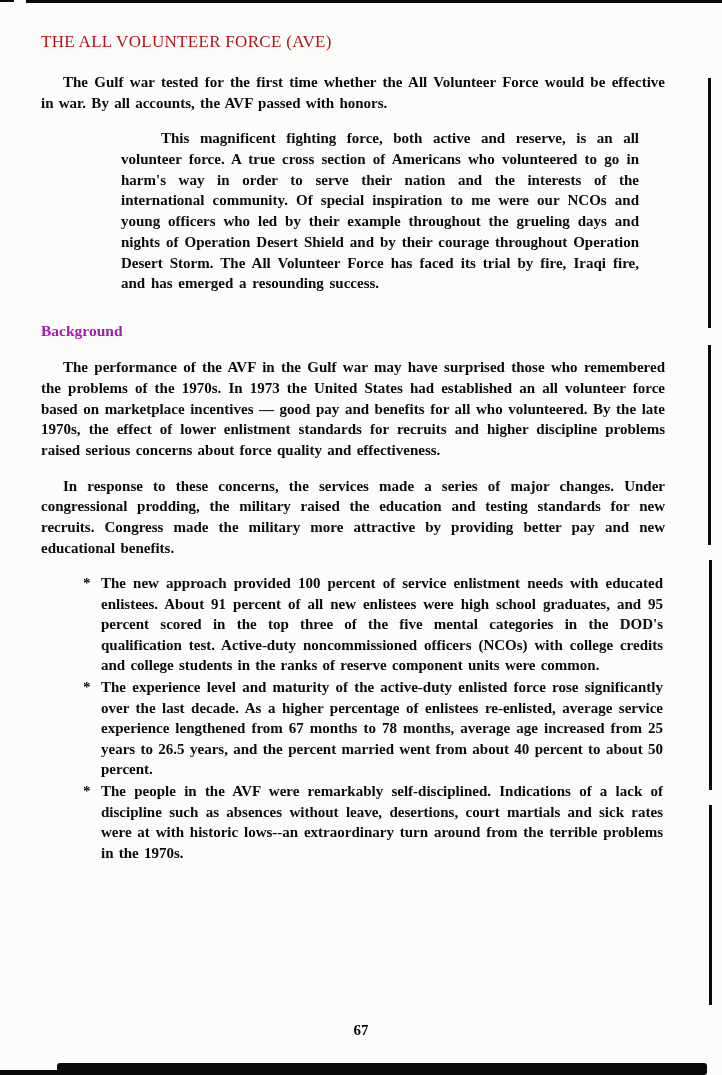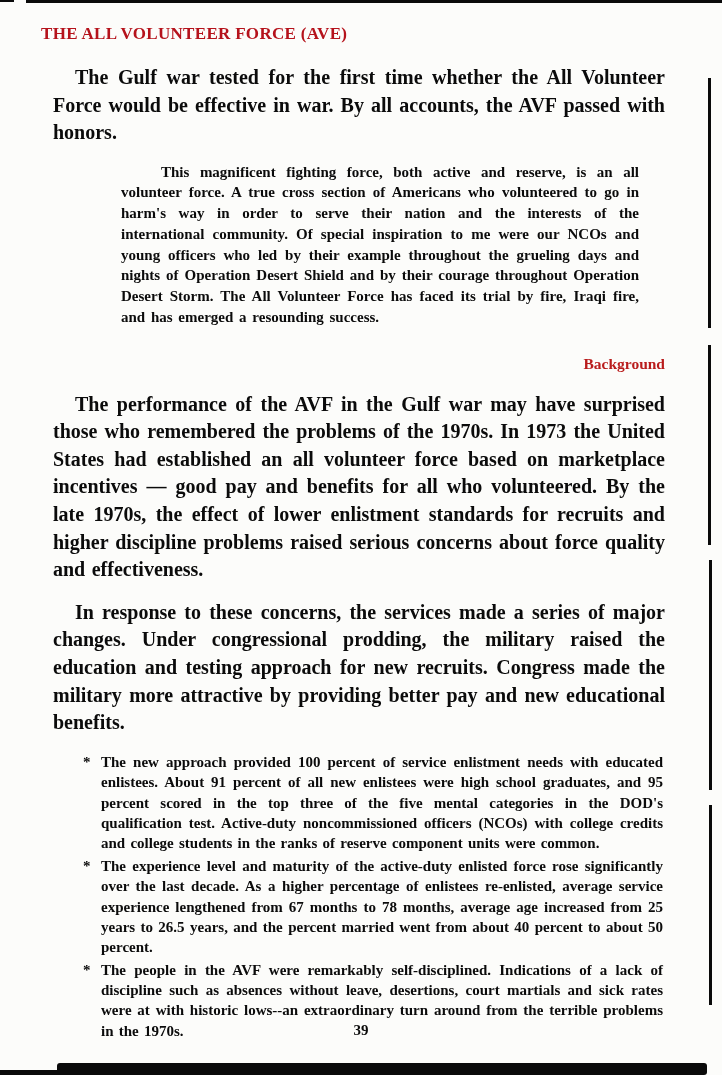--- a/index.html
+++ b/index.html
@@ -19,48 +19,48 @@
   }
   .content {
     position: absolute;
     left: 41px;
     top: 24px;
     width: 624px;
   }
   .doc-title {
     color: #b5121b;
     font-size: 17px;
-    font-weight: bold;
+    font-weight: normal;
     letter-spacing: 0.3px;
-    margin: 0 0 20px 0;
+    margin: 8px 0 20px 0;
   }
   .para {
-    font-size: 20px;
+    font-size: 15px;
     font-weight: bold;
     line-height: 1.38;
     text-align: justify;
     text-indent: 22px;
-    margin: 0 0 15px 12px;
+    margin: 0 0 15px 0;
     word-spacing: 1.5px;
   }
   .quote {
     font-size: 15px;
     font-weight: bold;
     line-height: 1.38;
     text-align: justify;
     text-indent: 40px;
     margin: 6px 26px 18px 80px;
     word-spacing: 2px;
   }
   .section-heading {
-    color: #b91c1c;
+    color: #a21caf;
     font-size: 15.5px;
     font-weight: bold;
     margin: 26px 0 16px 0;
-    text-align: right;
+    text-align: left;
     text-indent: 0;
   }
   .bullet-list {
     margin: 4px 0 0 40px;
   }
   .bullet-item {
     display: flex;
     align-items: flex-start;
     font-size: 15px;
     font-weight: bold;
@@ -112,21 +112,21 @@
 
     <p class="para">The Gulf war tested for the first time whether the All Volunteer Force would be effective in war. By all accounts, the AVF passed with honors.</p>
 
 
     <p class="quote">This magnificent fighting force, both active and reserve, is an all volunteer force. A true cross section of Americans who volunteered to go in harm's way in order to serve their nation and the interests of the international community. Of special inspiration to me were our NCOs and young officers who led by their example throughout the grueling days and nights of Operation Desert Shield and by their courage throughout Operation Desert Storm. The All Volunteer Force has faced its trial by fire, Iraqi fire, and has emerged a resounding success.</p>
 
     <h2 class="para section-heading">Background</h2>
 
     <p class="para">The performance of the AVF in the Gulf war may have surprised those who remembered the problems of the 1970s. In 1973 the United States had established an all volunteer force based on marketplace incentives — good pay and benefits for all who volunteered. By the late 1970s, the effect of lower enlistment standards for recruits and higher discipline problems raised serious concerns about force quality and effectiveness.</p>
 
-    <p class="para">In response to these concerns, the services made a series of major changes. Under congressional prodding, the military raised the education and testing approach for new recruits. Congress made the military more attractive by providing better pay and new educational benefits.</p>
+    <p class="para">In response to these concerns, the services made a series of major changes. Under congressional prodding, the military raised the education and testing standards for new recruits. Congress made the military more attractive by providing better pay and new educational benefits.</p>
 
 
     <div class="bullet-list">
 
       <div class="bullet-item">
         <span class="bullet-marker">*</span>
         <span class="bullet-text">The new approach provided 100 percent of service enlistment needs with educated enlistees. About 91 percent of all new enlistees were high school graduates, and 95 percent scored in the top three of the five mental categories in the DOD's qualification test. Active-duty noncommissioned officers (NCOs) with college credits and college students in the ranks of reserve component units were common.</span>
       </div>
 
       <div class="bullet-item">
@@ -136,21 +136,21 @@
 
       <div class="bullet-item">
         <span class="bullet-marker">*</span>
         <span class="bullet-text">The people in the AVF were remarkably self-disciplined. Indications of a lack of discipline such as absences without leave, desertions, court martials and sick rates were at with historic lows--an extraordinary turn around from the terrible problems in the 1970s.</span>
       </div>
 
     </div>
 
   </div>
 
-  <div class="page-number">39</div>
+  <div class="page-number">67</div>
 
   <div class="artifact artifact-top-line"></div>
   <div class="artifact artifact-top-left"></div>
   <div class="artifact artifact-right-1"></div>
   <div class="artifact artifact-right-2"></div>
   <div class="artifact artifact-right-3"></div>
   <div class="artifact artifact-right-4"></div>
   <div class="artifact artifact-bottom-bar"></div>
   <div class="artifact artifact-bottom-left"></div>
 

